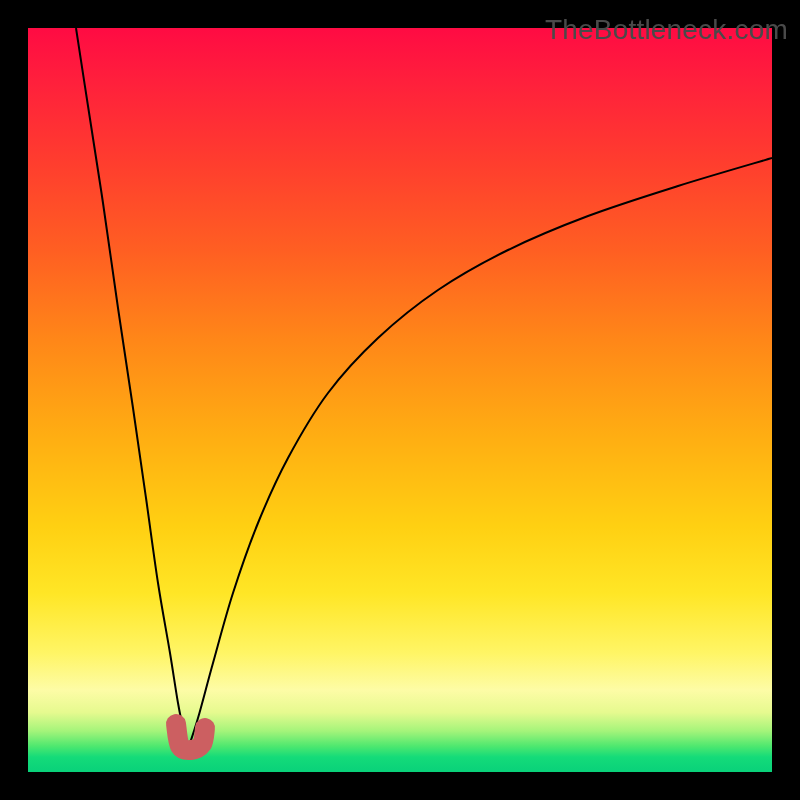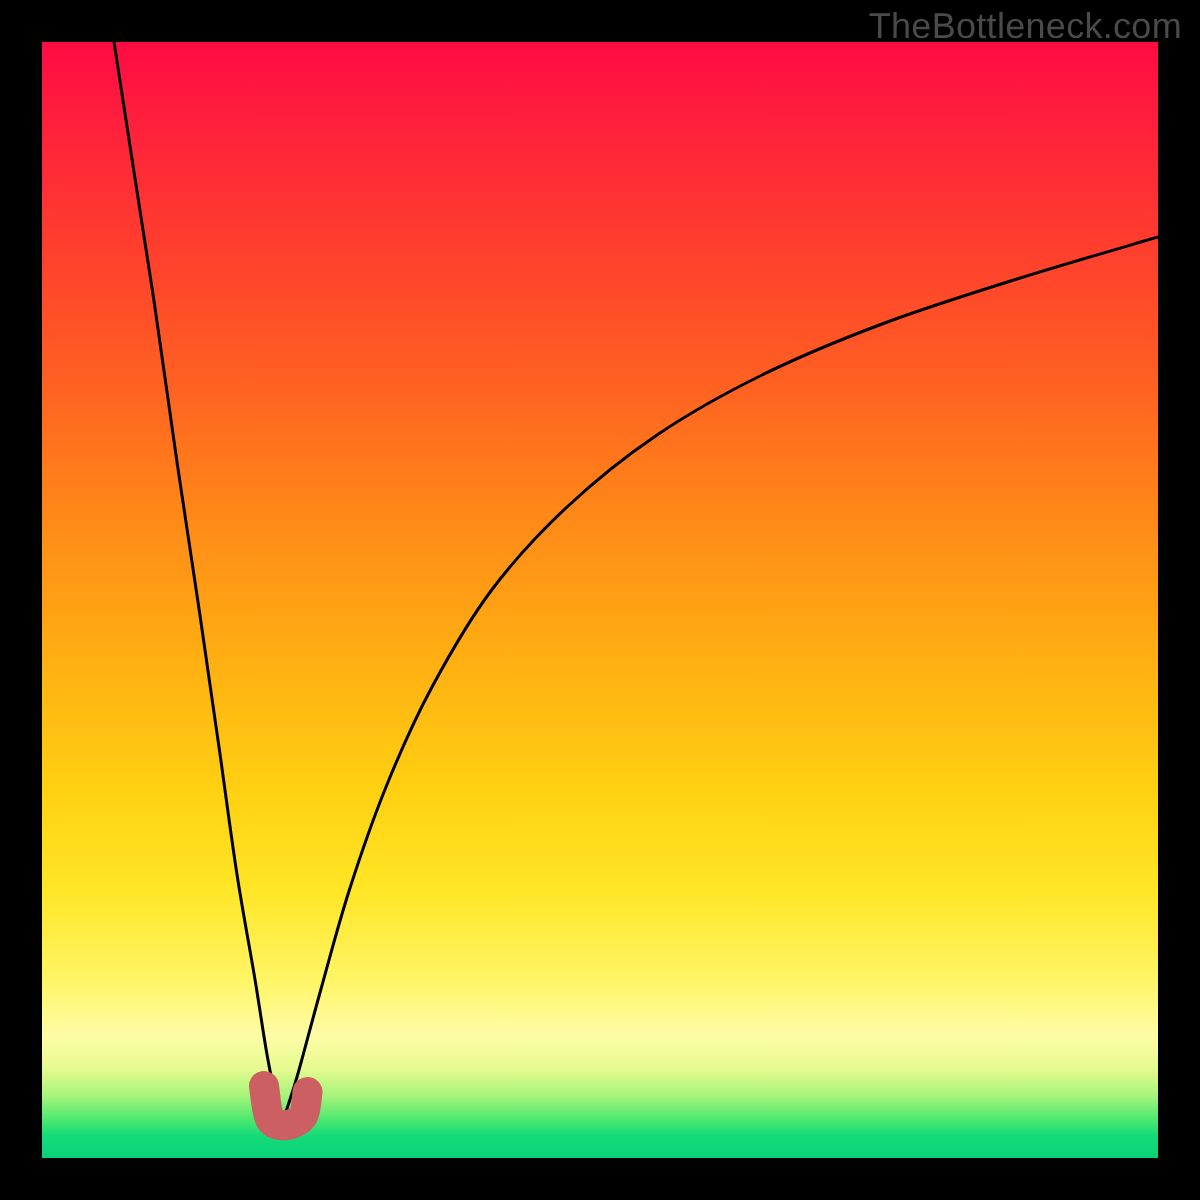--- a/index.html
+++ b/index.html
@@ -11,24 +11,24 @@
     font-family: Arial, Helvetica, sans-serif;
   }
   .frame {
     position: relative;
     width: 800px;
     height: 800px;
     background: #000;
   }
   .watermark {
     position: absolute;
-    top: 4px;
+    top: 14px;
     right: 12px;
     color: #4a4a4a;
-    font-size: 24px;
+    font-size: 28px;
     font-weight: 500;
     letter-spacing: 0.2px;
     z-index: 20;
   }
   .plot-area {
     position: absolute;
     left: 28px;
     top: 28px;
     width: 744px;
     height: 744px;

